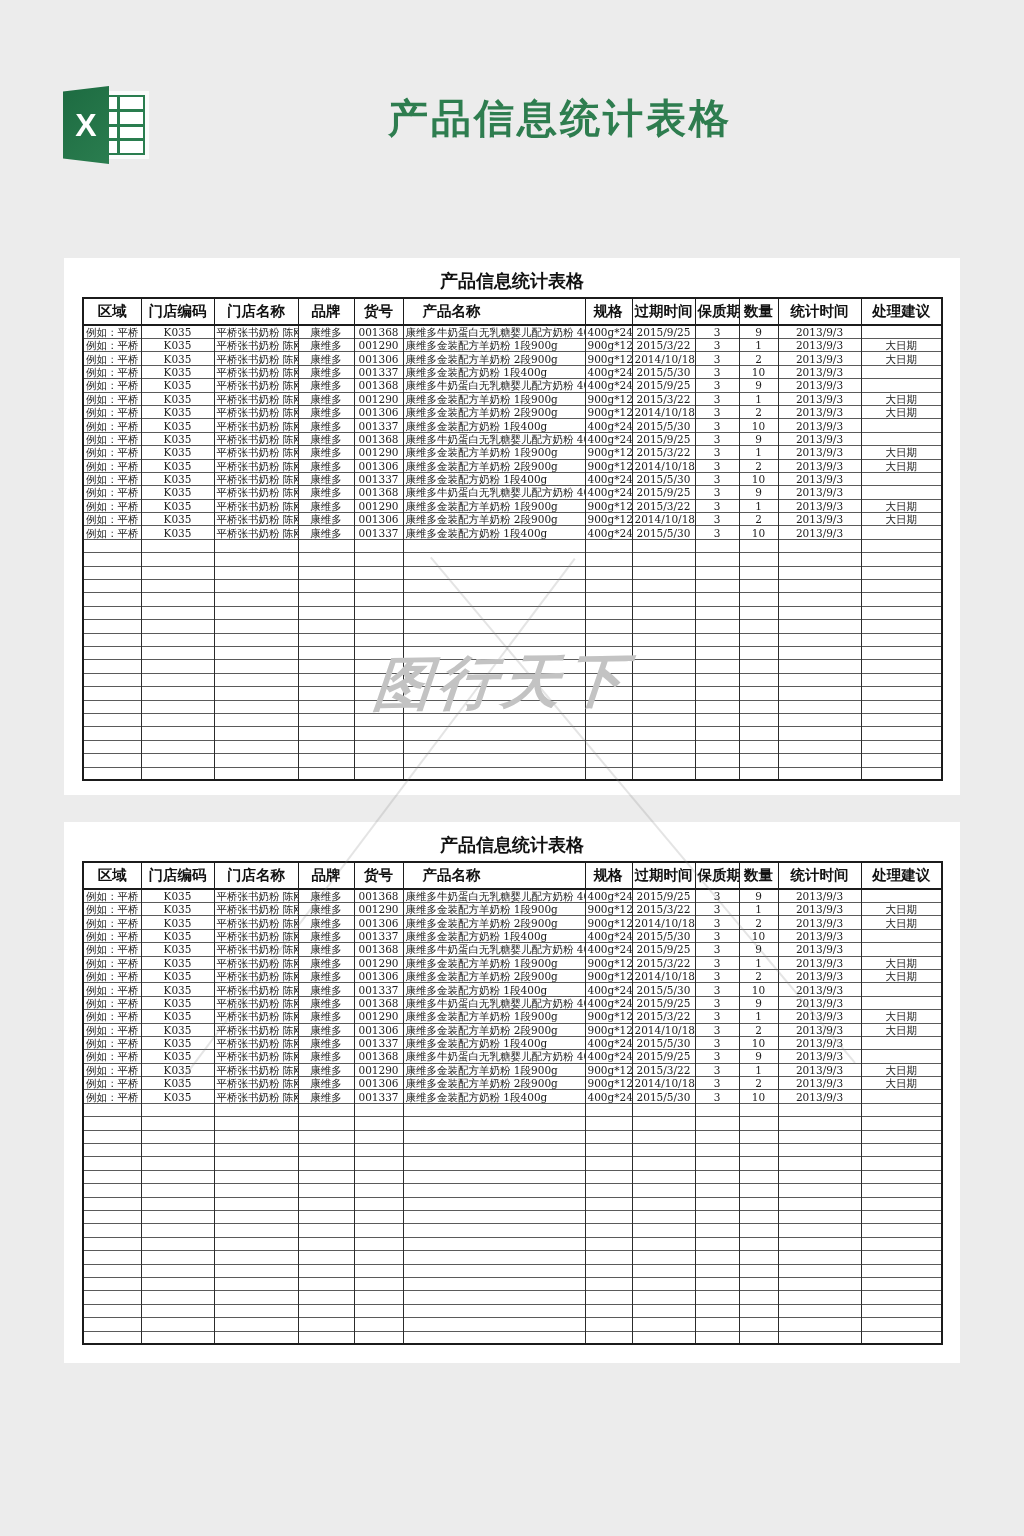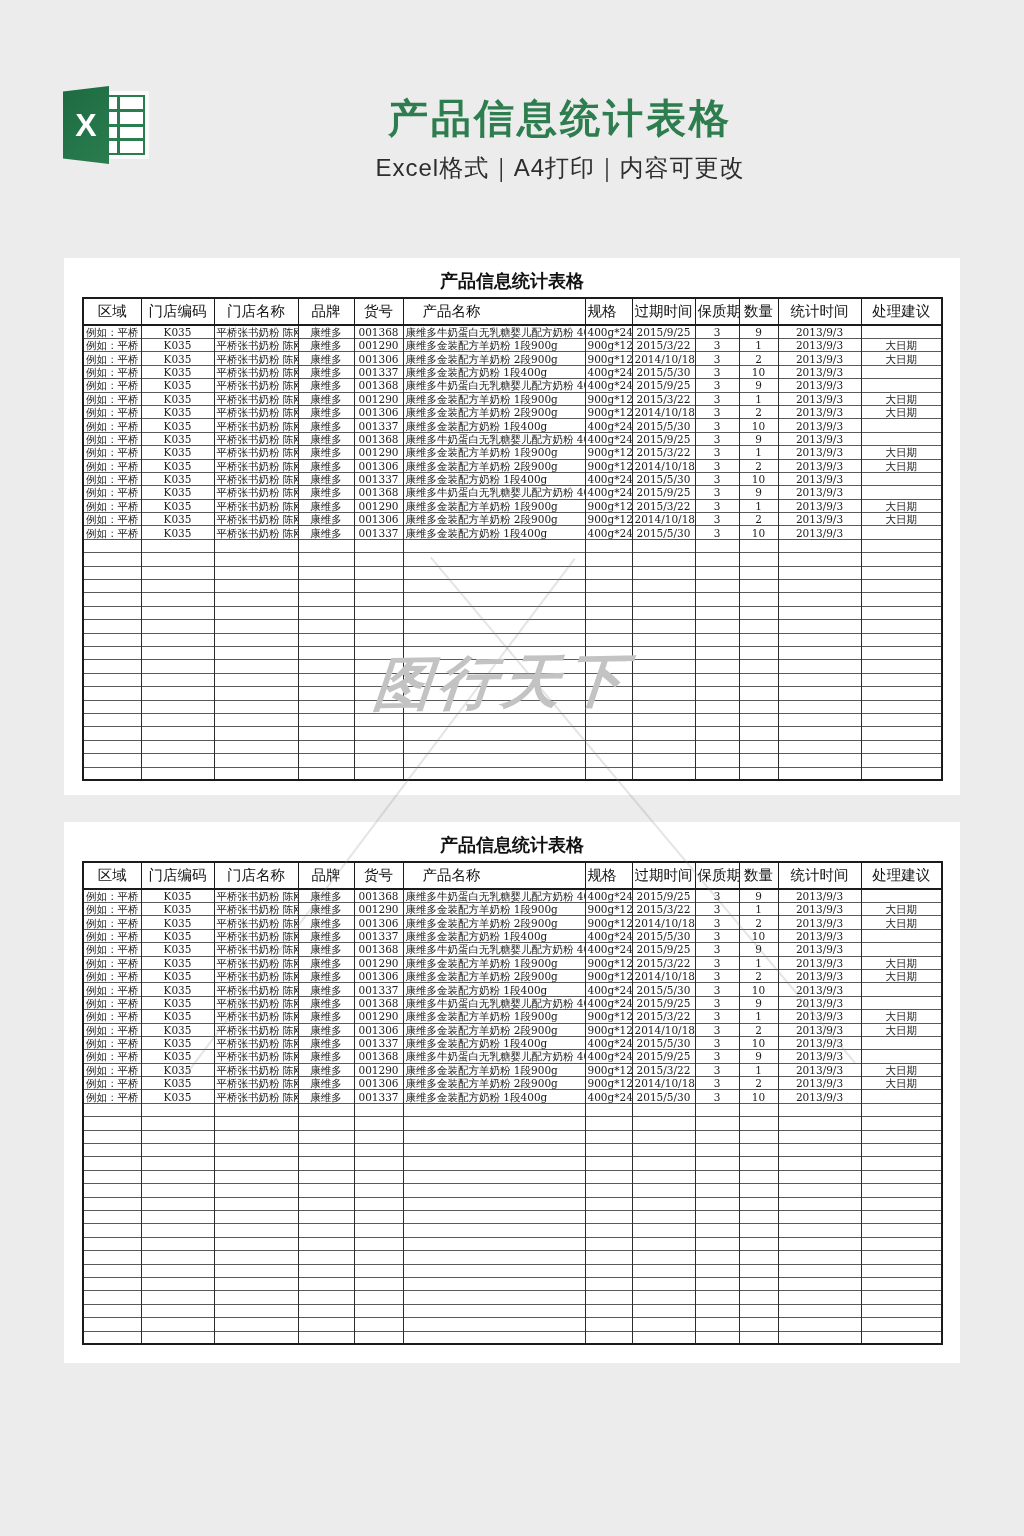--- a/index.html
+++ b/index.html
@@ -35,25 +35,25 @@
     font-size:18px;font-weight:bold;color:#111;
   }
   table.sheet{
     border-collapse:collapse;table-layout:fixed;
     margin:4px 0 0 18px;width:859px;
     border:2px solid #1b1b1b;
   }
   table.sheet th{
     box-sizing:border-box;height:27px;padding:0 2px;
     border:1px solid #1b1b1b;border-bottom:2px solid #1b1b1b;
-    font-size:14.5px;font-weight:normal;color:#111;text-align:center;
+    font-size:14.5px;font-weight:bold;color:#111;text-align:center;
     white-space:nowrap;overflow:hidden;
   }
   table.sheet th:nth-child(6){text-align:left;padding-left:19px;}
-  table.sheet th:nth-child(7){text-align:left;padding-right:3px;}
+  table.sheet th:nth-child(7){text-align:center;padding-right:3px;}
   table.sheet td{
     box-sizing:border-box;height:13.4px;padding:0 2px;
     border-left:1px solid #2c2c2c;border-right:1px solid #2c2c2c;
     border-top:1px solid #5a5a5a;
     font-family:"DejaVu Serif","Liberation Serif",serif;
     font-size:10.5px;line-height:12px;color:#1c1c1c;text-align:center;
     white-space:nowrap;overflow:hidden;
   }
   table.sheet td:nth-child(3),
   table.sheet td:nth-child(6){text-align:left;}
@@ -82,21 +82,20 @@
       <i></i>
       <i></i>
       <i></i>
   </div>
   <div class="logo-front">
     <b>X</b>
   </div>
 </div>
 <div class="brand">
   <div class="brand-title" style="color: rgb(46, 125, 79);">产品信息统计表格</div>
-  <div class="brand-subtitle">Excel格式｜A4打印｜内容可更改</div>
 </div>
 
 <div class="panel" id="panel1">
   <div class="sheet-title">产品信息统计表格</div>
   <table class="sheet">
       <colgroup>
         <col style="width: 58px;">
         <col style="width: 73px;">
         <col style="width: 84px;">
         <col style="width: 56px;">

